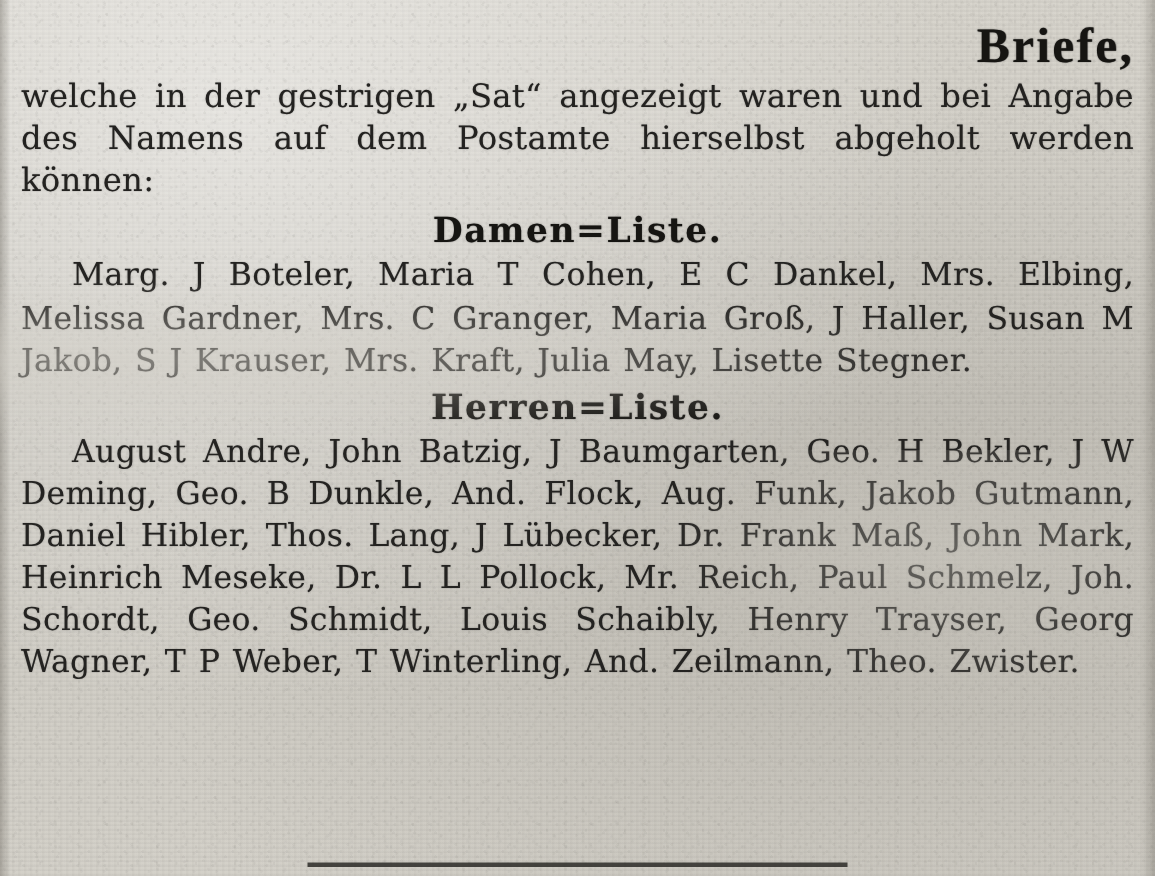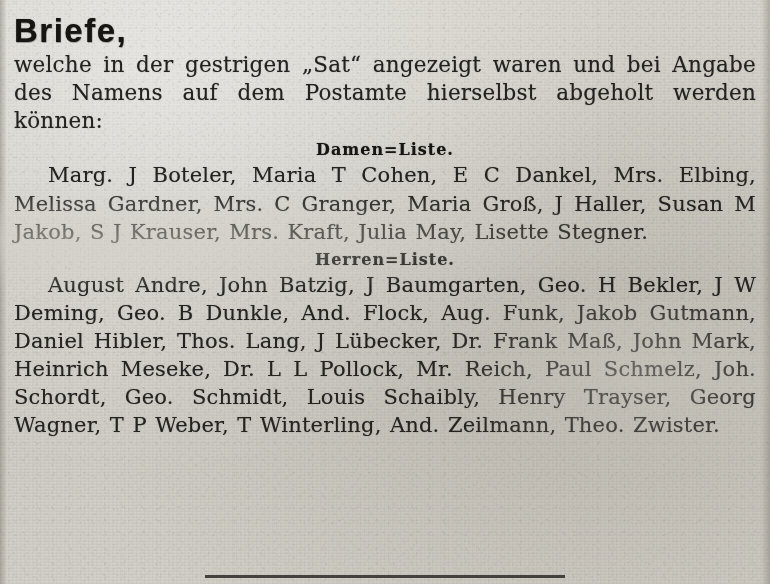--- a/index.html
+++ b/index.html
@@ -45,46 +45,46 @@
     background-size: 13px 11px, 17px 15px, 11px 13px, 19px 17px, 15px 12px, 14px 16px, 18px 14px, 12px 18px;
   }
   .column {
     position: relative;
     z-index: 2;
     padding: 8px 14px 0 14px;
   }
 
   
   .masthead {
-    text-align: left;
+    text-align: right;
     font-weight: bold;
     font-size: 33px;
     line-height: 1.05;
     letter-spacing: 1.5px;
     margin: 6px 0 2px 0;
     color: #161512;
     text-shadow: 0 0 1px rgba(0,0,0,0.55), 0.5px 0.5px 0 rgba(0,0,0,0.25);
-    font-family: Liberation Sans, sans-serif;
+    font-family: Liberation Serif, serif;
     font-style: normal;
   }
   .lede {
     font-size: 21.5px;
     line-height: 1.30;
     text-align: justify;
     text-align-last: left;
     letter-spacing: 0.2px;
     word-spacing: 1px;
     margin: 2px 0 6px 0;
     color: #232220;
     text-shadow: 0 0 1px rgba(0,0,0,0.35);
   }
   .subhead {
     text-align: center;
     font-weight: bold;
-    font-size: 16px;
+    font-size: 23px;
     letter-spacing: 1px;
     margin: 4px 0 2px 0;
     color: #161512;
     text-shadow: 0 0 1px rgba(0,0,0,0.5);
   }
   .namelist {
     font-size: 21px;
     line-height: 1.34;
     text-align: justify;
     text-align-last: left;

